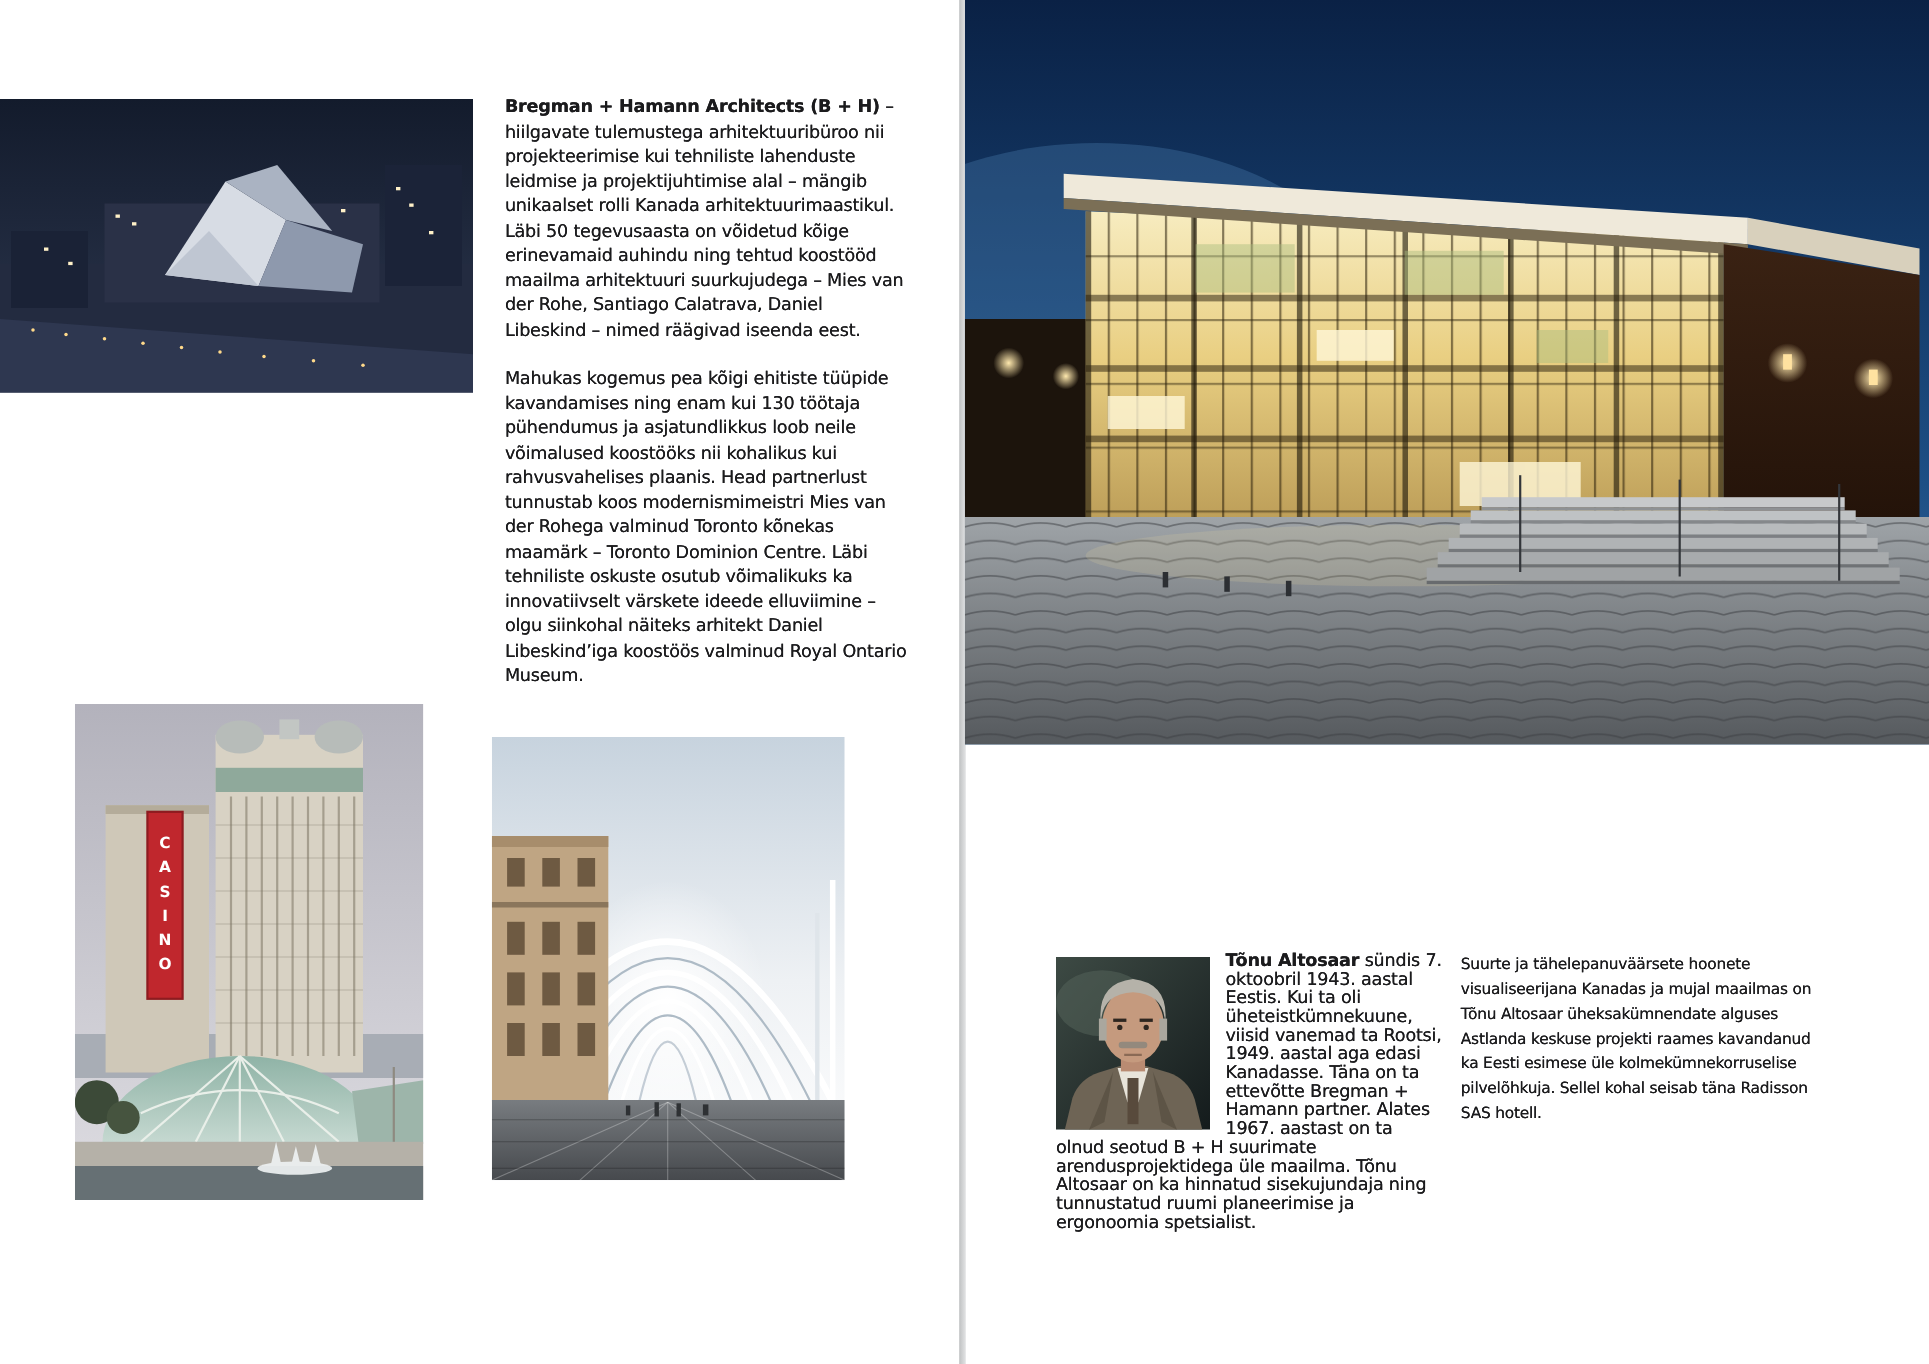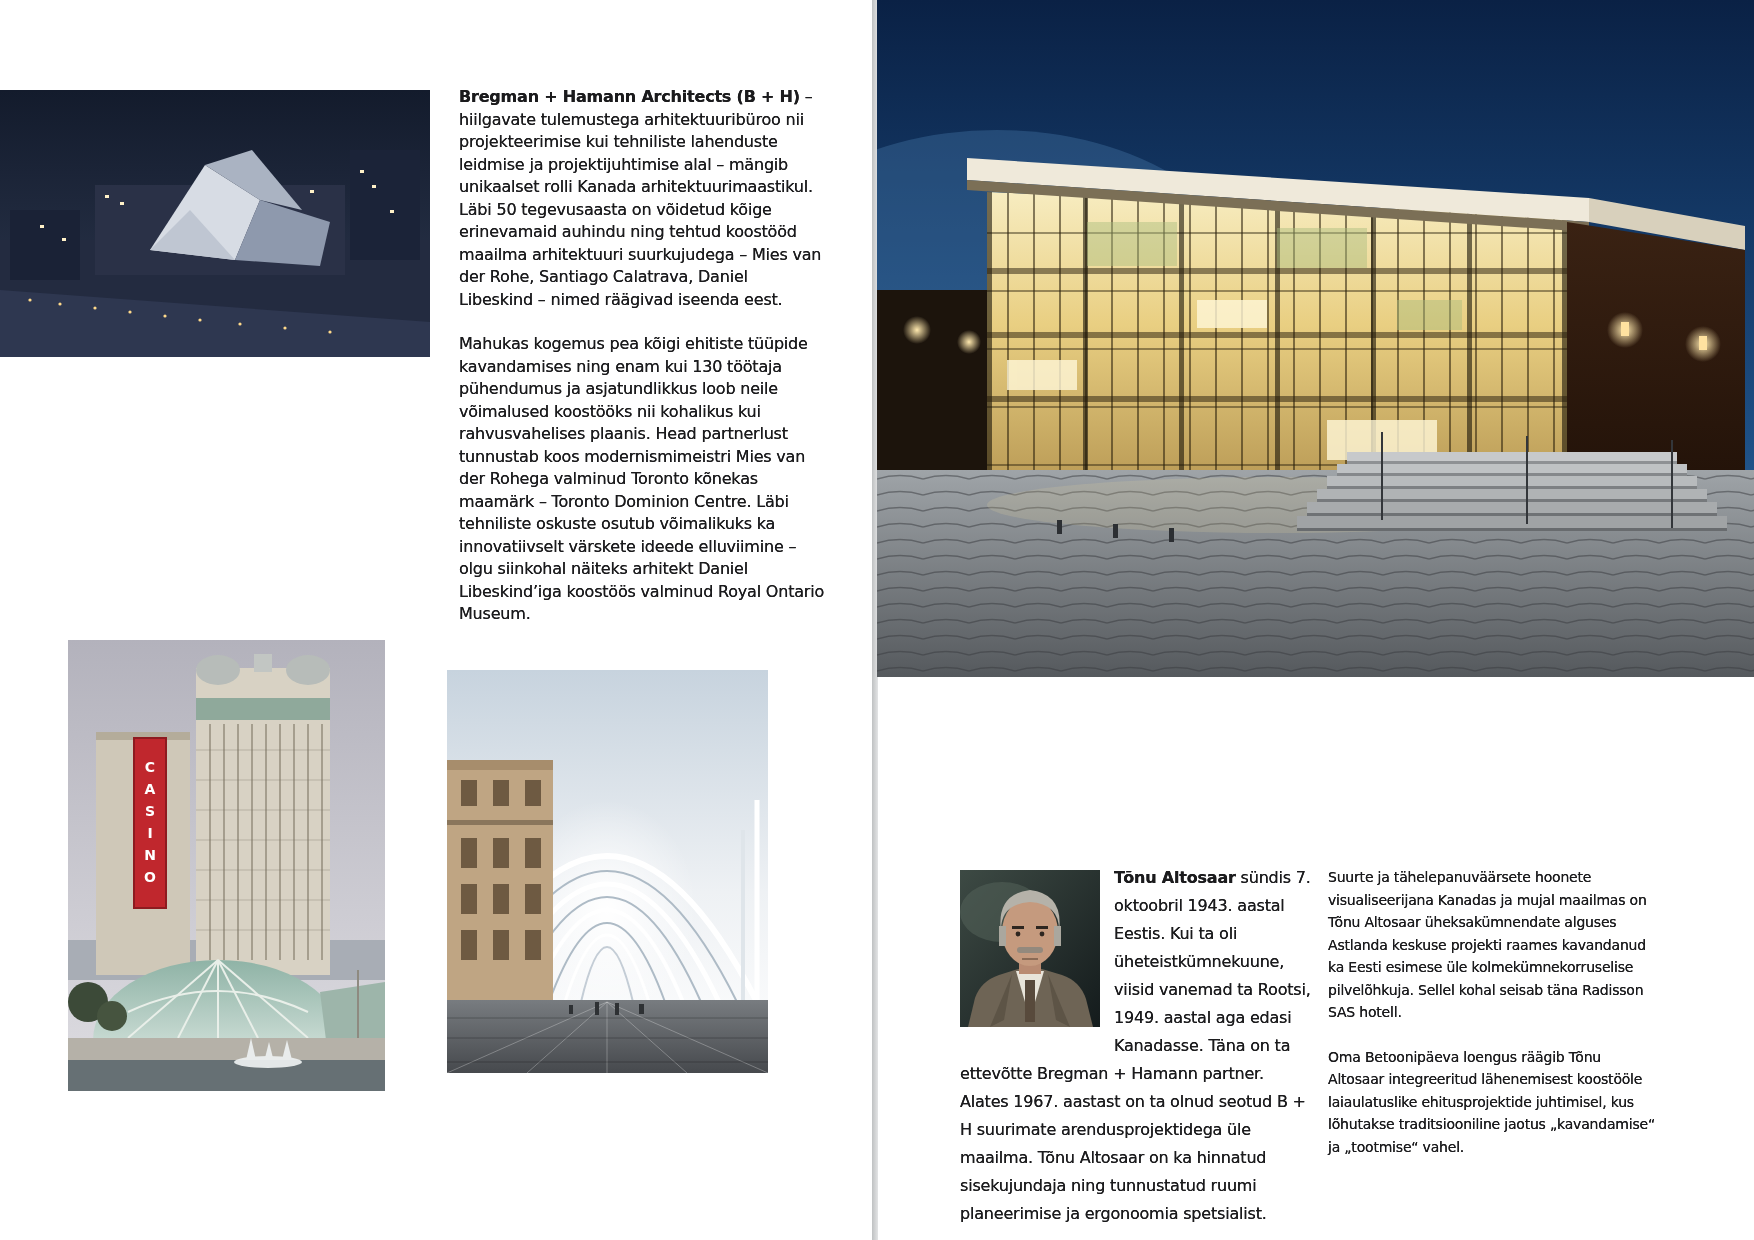--- a/index.html
+++ b/index.html
@@ -17,21 +17,21 @@
   
   .bodytext{letter-spacing:-0.2px;text-shadow:0 0 0.4px currentColor;}
   #left-article{
     position:absolute;left:447px;top:86px;width:366px;z-index:2;
     font-size:16px;line-height:22.5px;margin-left:12px;
   }
   #left-article p{margin:0 0 22px 0;}
   .lead-bold{font-weight:bold;}
   #bio-block{
     position:absolute;left:960px;top:864px;width:354px;z-index:2;
-    font-size:16px;line-height:28px;
+    font-size:16px;line-height:17px;
   }
   #bio-block .portrait{
     float:left;width:140px;height:157px;margin:6px 14px 6px 0;
   }
   #bio-block p{margin:0;}
   #right-column{
     position:absolute;left:1328px;top:866px;width:330px;z-index:2;
     font-size:14px;line-height:22.5px;
   }
   #right-column p{margin:0 0 22px 0;}
@@ -382,16 +382,15 @@
         <rect x="57" y="77" width="26" height="6" rx="3" fill="#93897d"></rect>
         <line x1="62" y1="89" x2="78" y2="89" stroke="#8a6a55" stroke-width="2"></line>
       </svg>
     </div>
     <p><span class="lead-bold">Tõnu Altosaar</span>
       <span>sündis 7. oktoobril 1943. aastal Eestis. Kui ta oli üheteistkümnekuune, viisid vanemad ta Rootsi, 1949. aastal aga edasi Kanadasse. Täna on ta ettevõtte Bregman + Hamann partner. Alates 1967. aastast on ta olnud seotud B + H suurimate arendusprojektidega üle maailma. Tõnu Altosaar on ka hinnatud sisekujundaja ning tunnustatud ruumi planeerimise ja ergonoomia spetsialist.</span></p>
   </div>
 
   <div id="right-column" class="bodytext">
     <p>Suurte ja tähelepanuväärsete hoonete visualiseerijana Kanadas ja mujal maailmas on Tõnu Altosaar üheksakümnendate alguses Astlanda keskuse projekti raames kavandanud ka Eesti esimese üle kolmekümnekorruselise pilvelõhkuja. Sellel kohal seisab täna Radisson SAS hotell.</p>
-    <p>Oma Betoonipäeva loengus räägib Tõnu Altosaar integreeritud lähenemisest koostööle laiaulatuslike ehitusprojektide juhtimisel, kus lõhutakse traditsiooniline jaotus „kavandamise“ ja „tootmise“ vahel.</p>
   </div>
 
 </div>
 
 </body></html>

